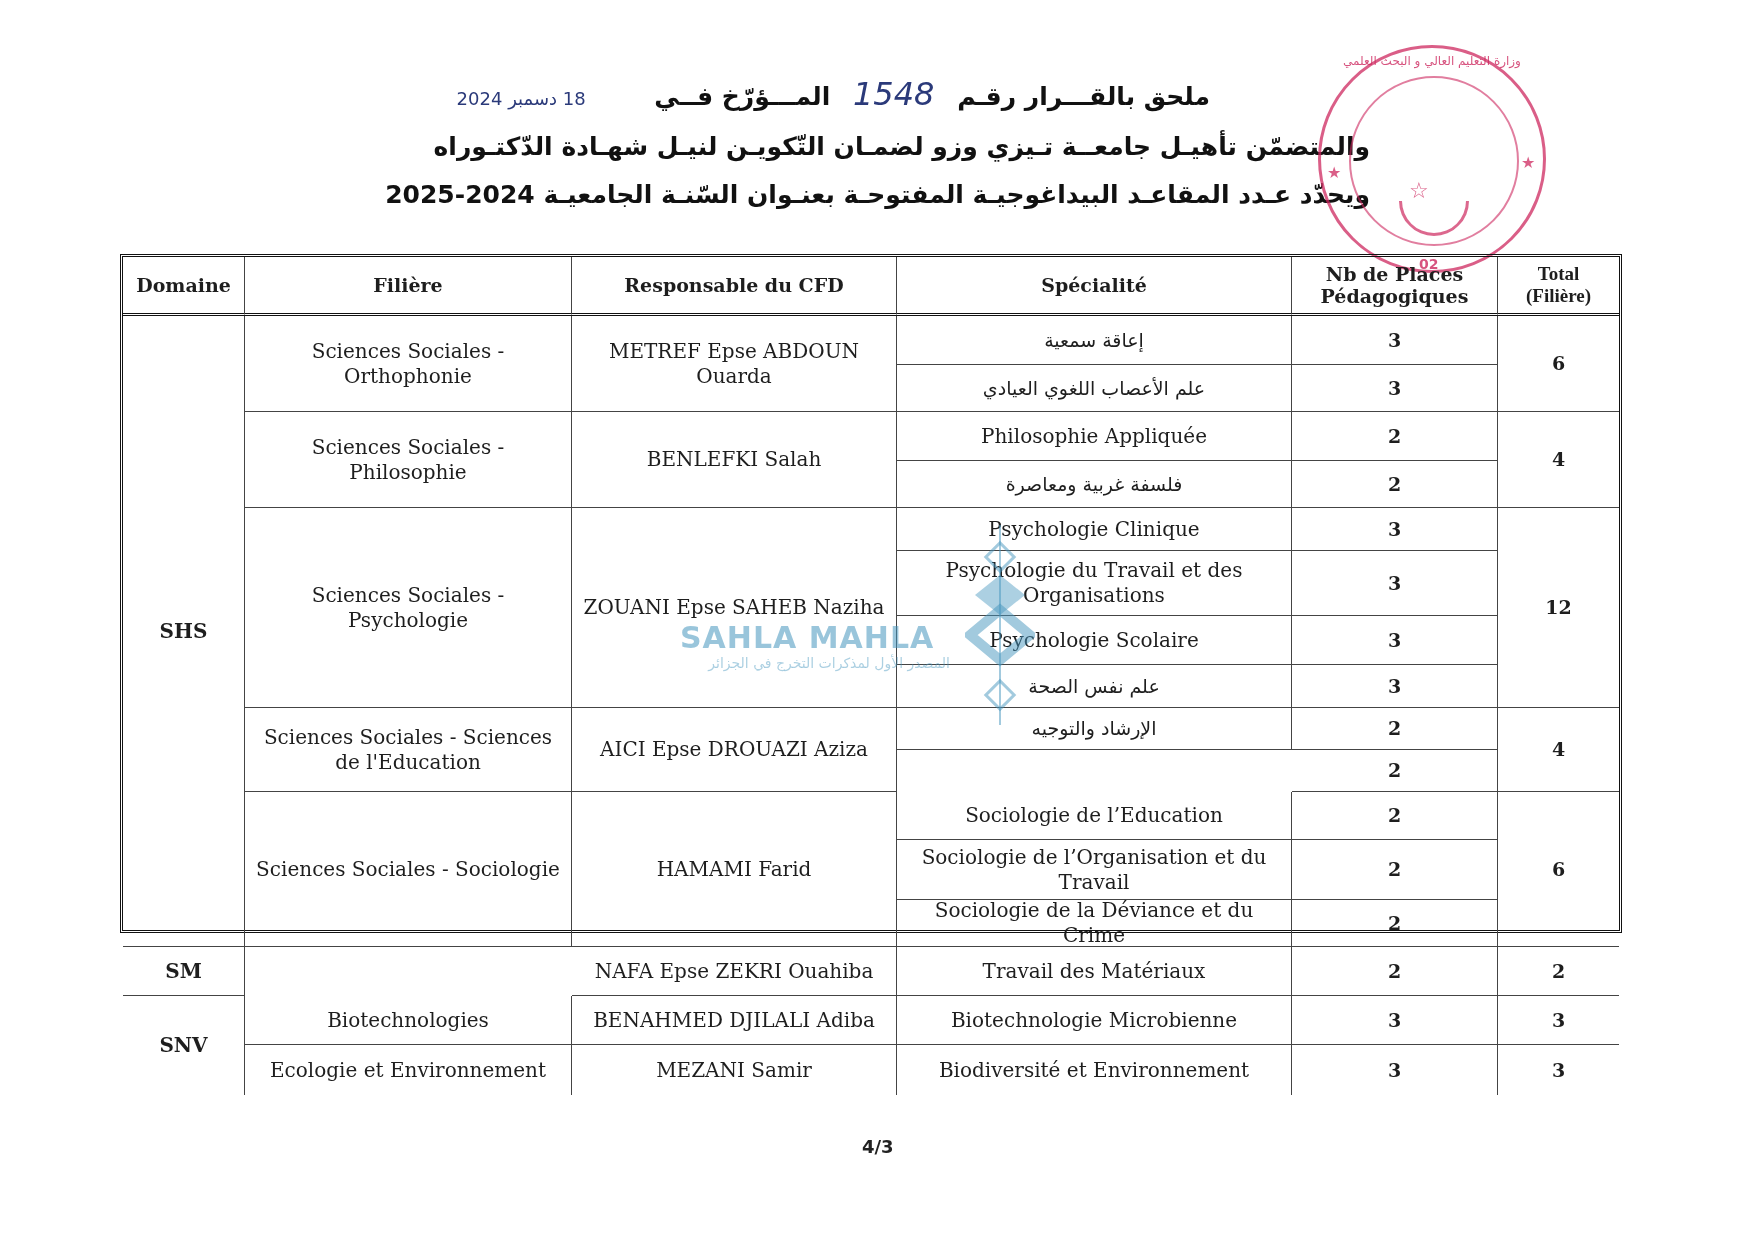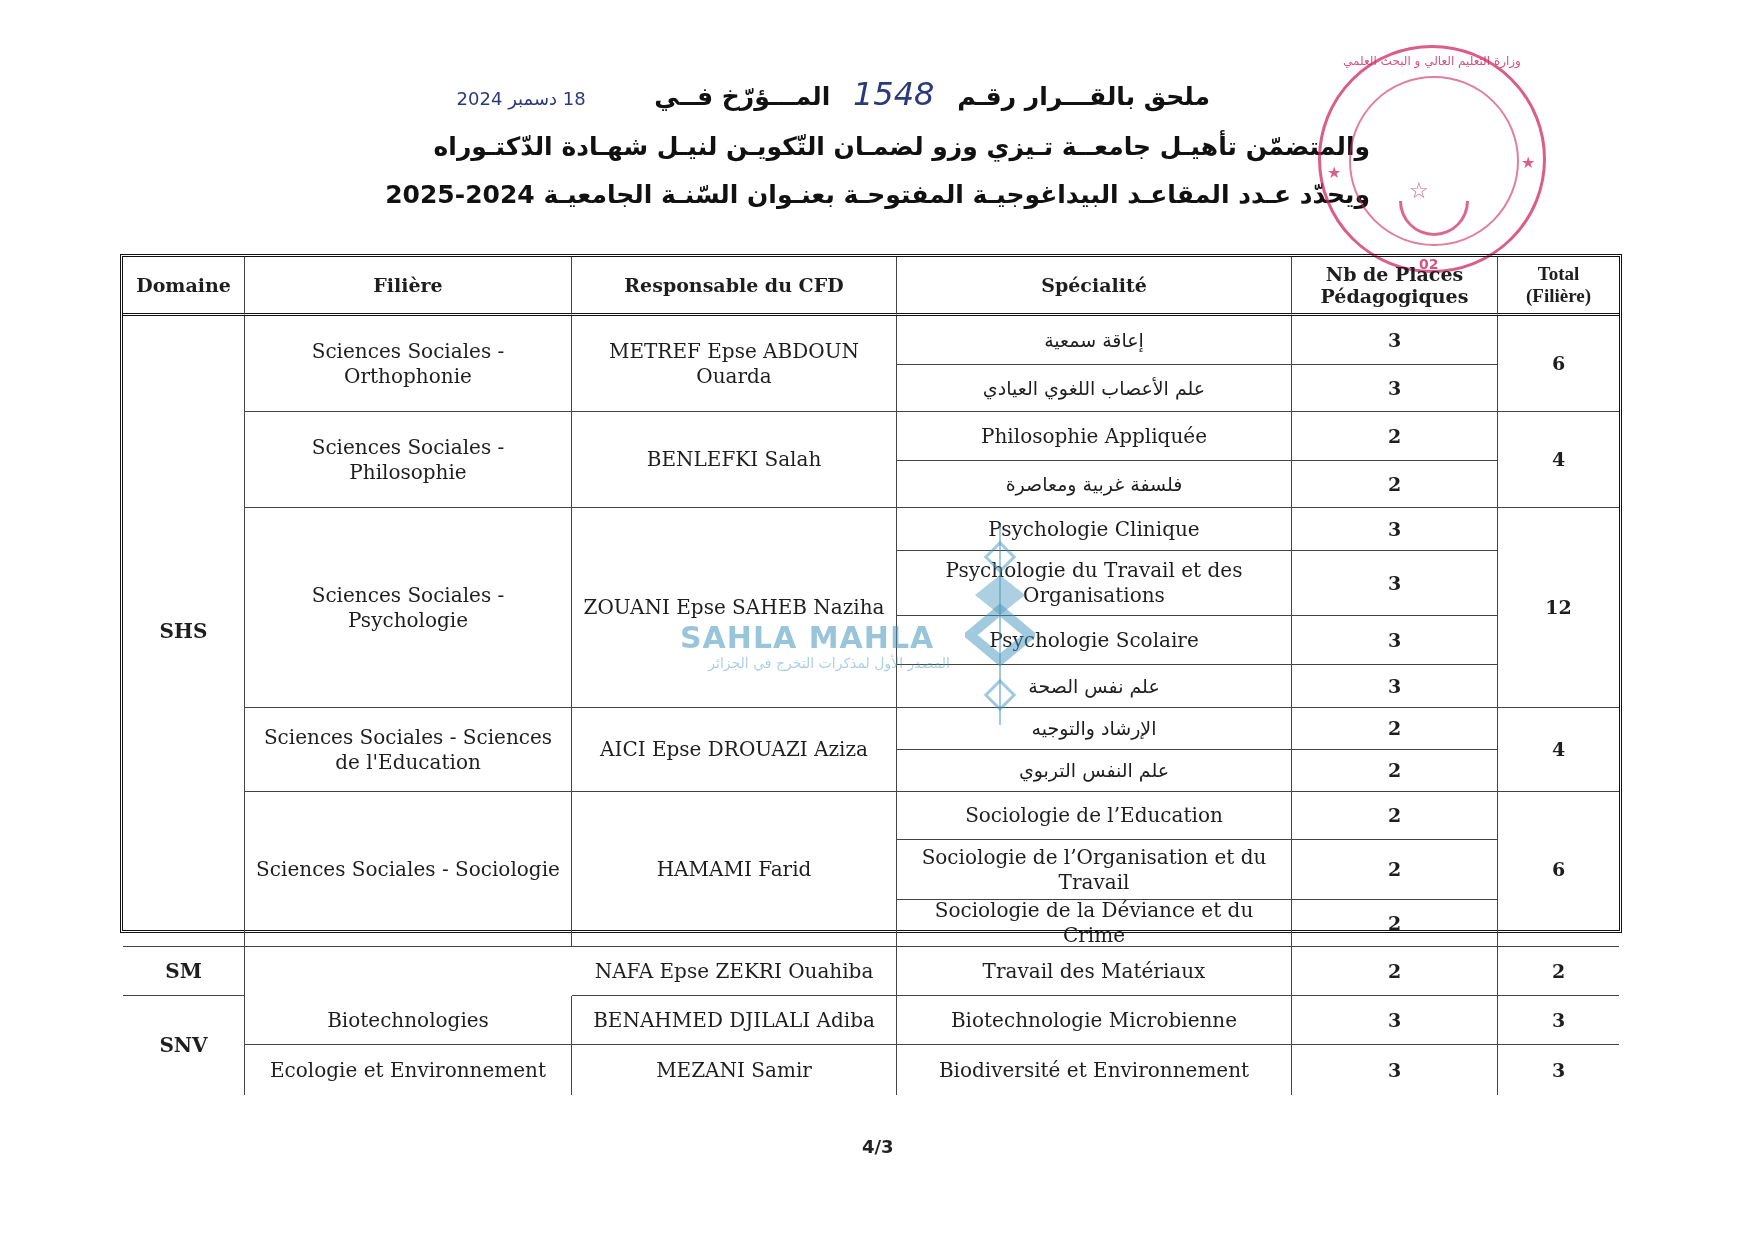--- a/index.html
+++ b/index.html
@@ -117,21 +117,20 @@
 
   <div class="cell" style="left:774px;top:359px;width:395px;height:49px;">Psychologie Scolaire</div>
   <div class="cell num" style="left:1169px;top:359px;width:206px;height:49px;">3</div>
 
   <div class="cell ar" style="left:774px;top:408px;width:395px;height:43px;">علم نفس الصحة</div>
   <div class="cell num" style="left:1169px;top:408px;width:206px;height:43px;">3</div>
 
   <div class="cell ar" style="left:774px;top:451px;width:395px;height:42px;">الإرشاد والتوجيه</div>
   <div class="cell num" style="left:1169px;top:451px;width:206px;height:42px;">2</div>
 
-  <div class="cell ar" style="left:774px;top:493px;width:395px;height:42px;">علم النفس التربوي</div>
   <div class="cell num" style="left:1169px;top:493px;width:206px;height:42px;">2</div>
 
   <div class="cell" style="left:774px;top:535px;width:395px;height:48px;">Sociologie de l’Education</div>
   <div class="cell num" style="left:1169px;top:535px;width:206px;height:48px;">2</div>
 
   <div class="cell" style="left:774px;top:583px;width:395px;height:60px;">Sociologie de l’Organisation et du Travail</div>
   <div class="cell num" style="left:1169px;top:583px;width:206px;height:60px;">2</div>
 
   <div class="cell" style="left:774px;top:643px;width:395px;height:47px;">Sociologie de la Déviance et du Crime</div>
   <div class="cell num" style="left:1169px;top:643px;width:206px;height:47px;">2</div>

